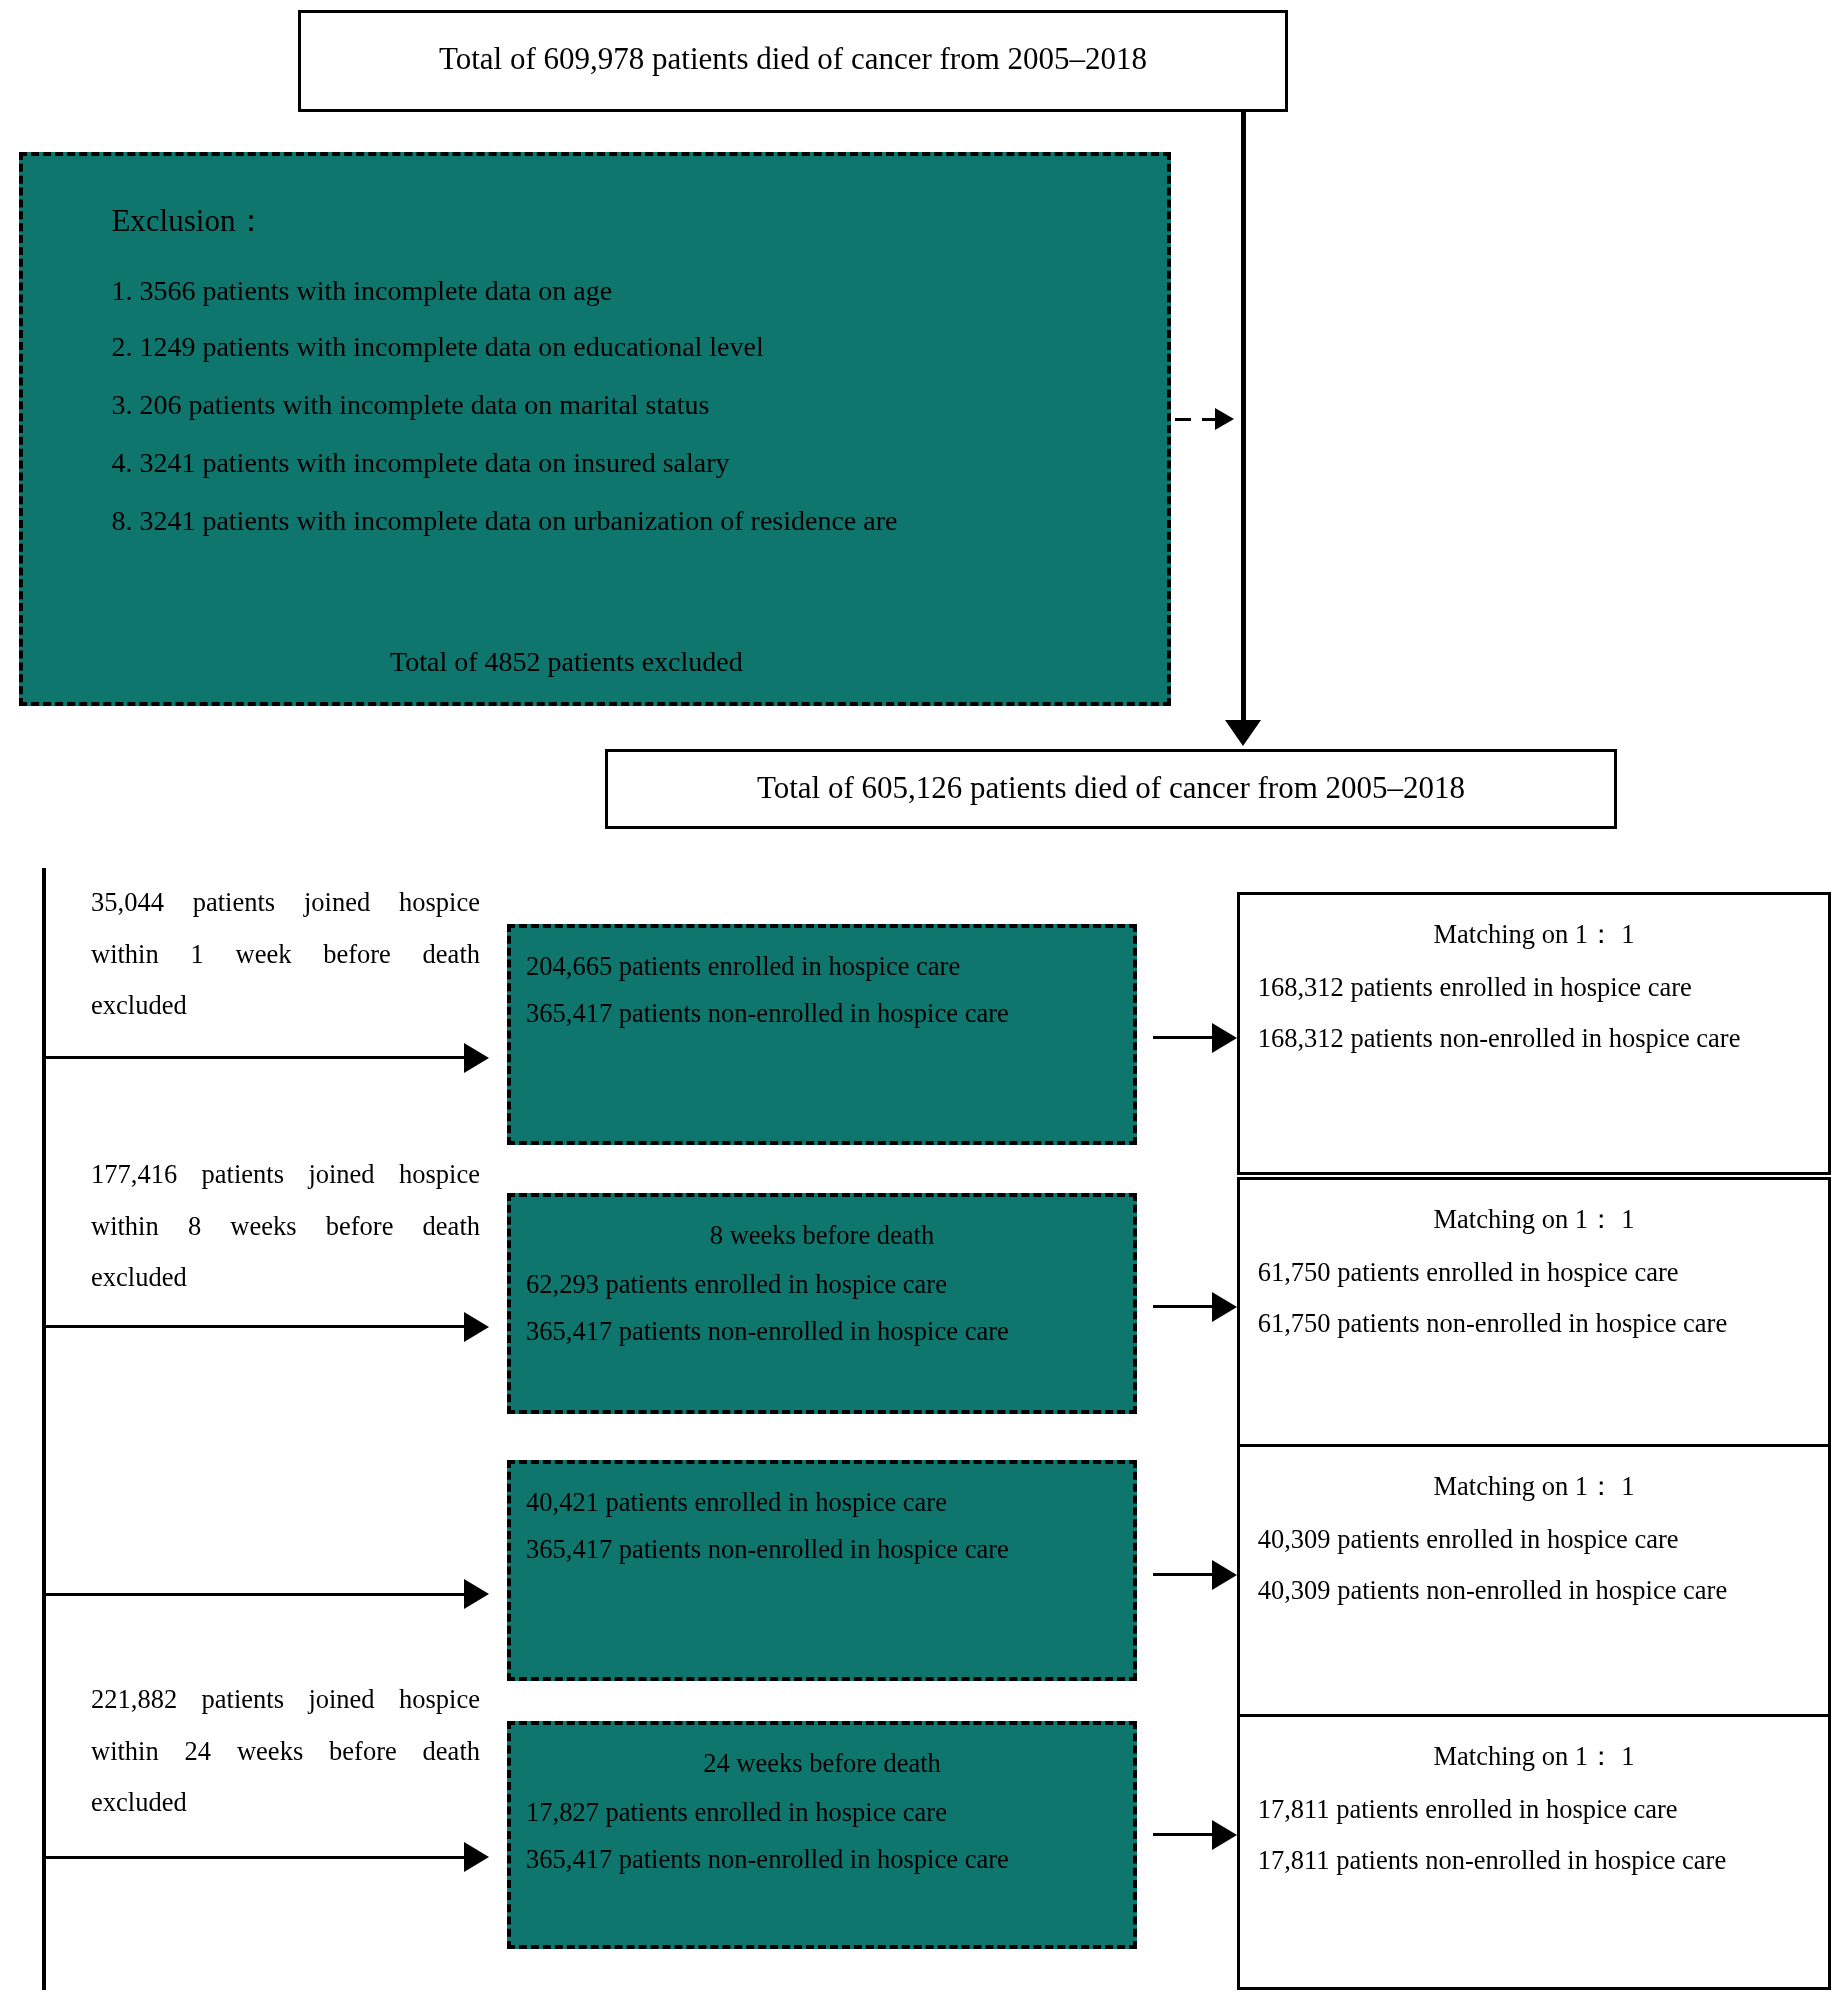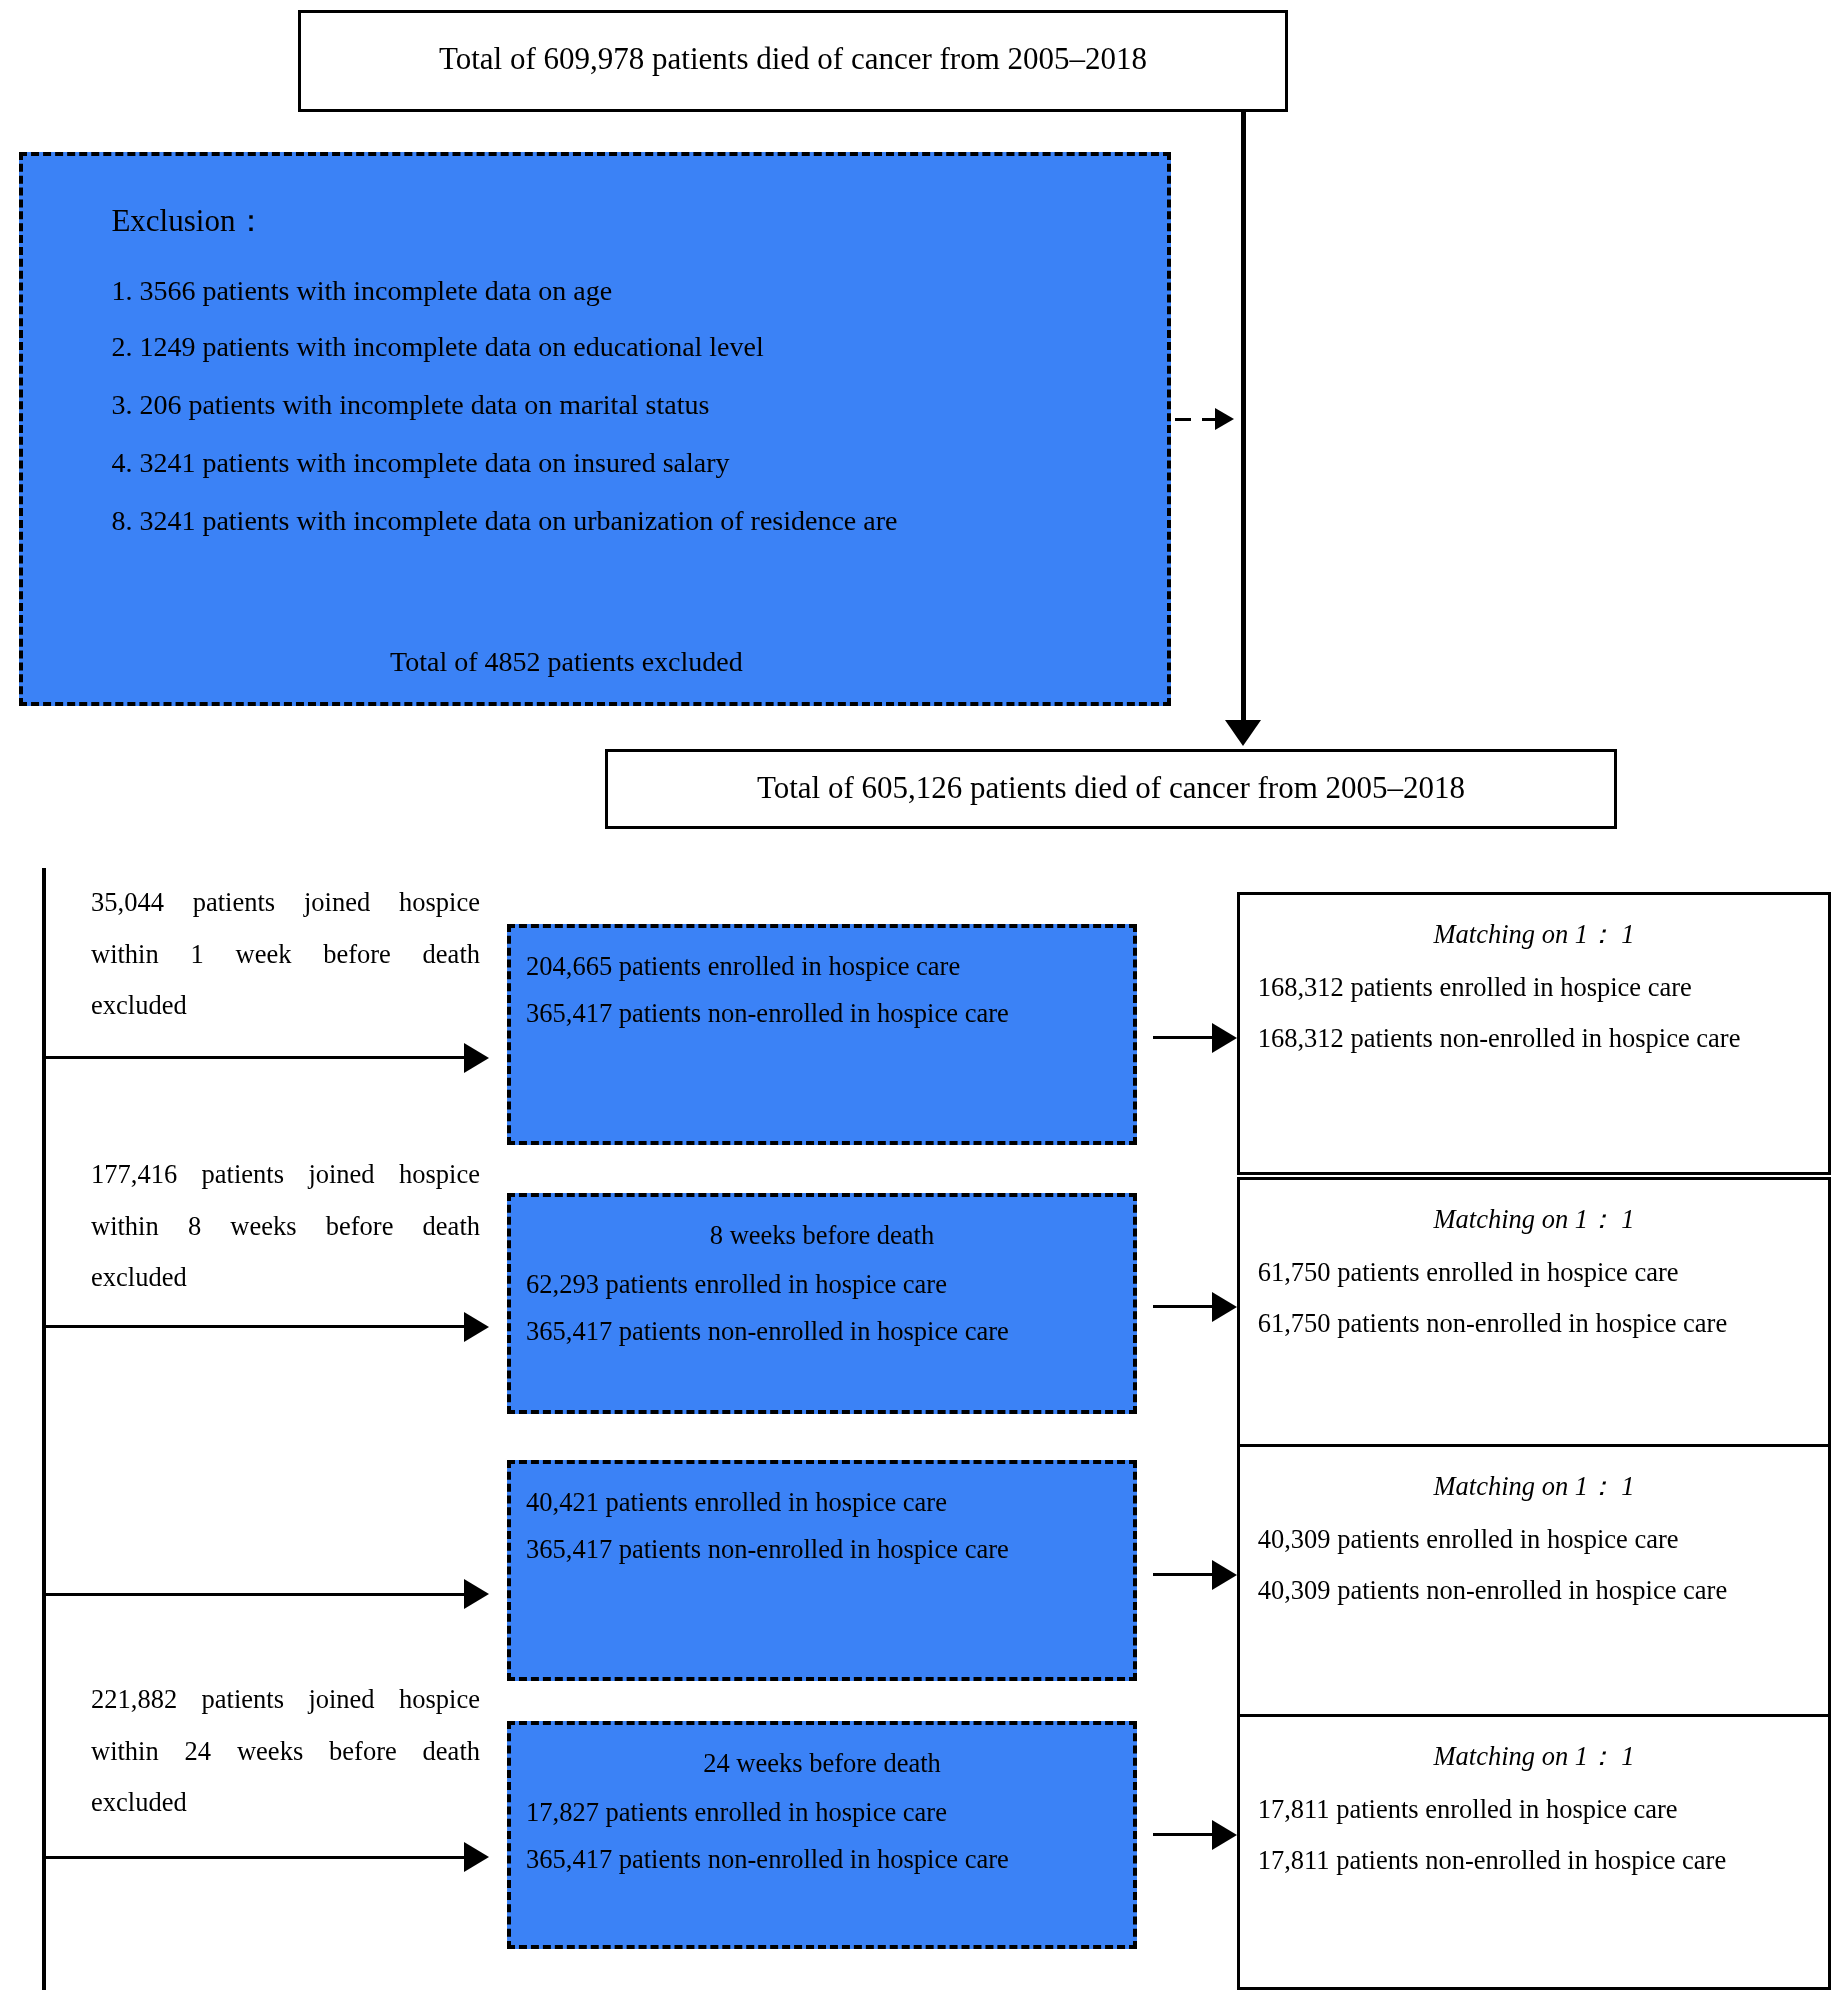--- a/index.html
+++ b/index.html
@@ -14,21 +14,21 @@
   
   .box-solid{
     position:absolute;
     border:3.1px solid #000;
     background:#fff;
     box-sizing:border-box;
   }
   .box-dashed{
     position:absolute;
     border:4px dashed #000;
-    background:#3b82f6;
+    background:#0f766e;
     box-sizing:border-box;
   }
 
   .ctr{
     text-align:center;
   }
   .just{
     text-align:justify;
     text-justify:inter-word;
   }
@@ -81,21 +81,21 @@
 
   .mid-box{left:507px;width:630px;}
   .right-box{left:1237px;width:594px;}
 
   .mid-box .inner{padding:0 15px;}
   .right-box .inner{padding:0 17.7px;}
 
   .mid-head{text-align:center;font-size:26.5px;margin-bottom:17.7px;}
   .mid-line{font-size:26.5px;margin-bottom:16px;}
 
-  .r-head{text-align:center;font-size:26.5px;margin-bottom:20.3px;font-style:italic;}
+  .r-head{text-align:center;font-size:26.5px;margin-bottom:20.3px;}
   .r-line{font-size:26.5px;margin-bottom:19.4px;}
 </style>
 </head>
 <body>
 
 <div class="stage">
 
   <div class="box-solid" id="top-box">
     <div class="inner ctr t-title">Total of 609,978 patients died of cancer from 2005–2018</div>
   </div>

